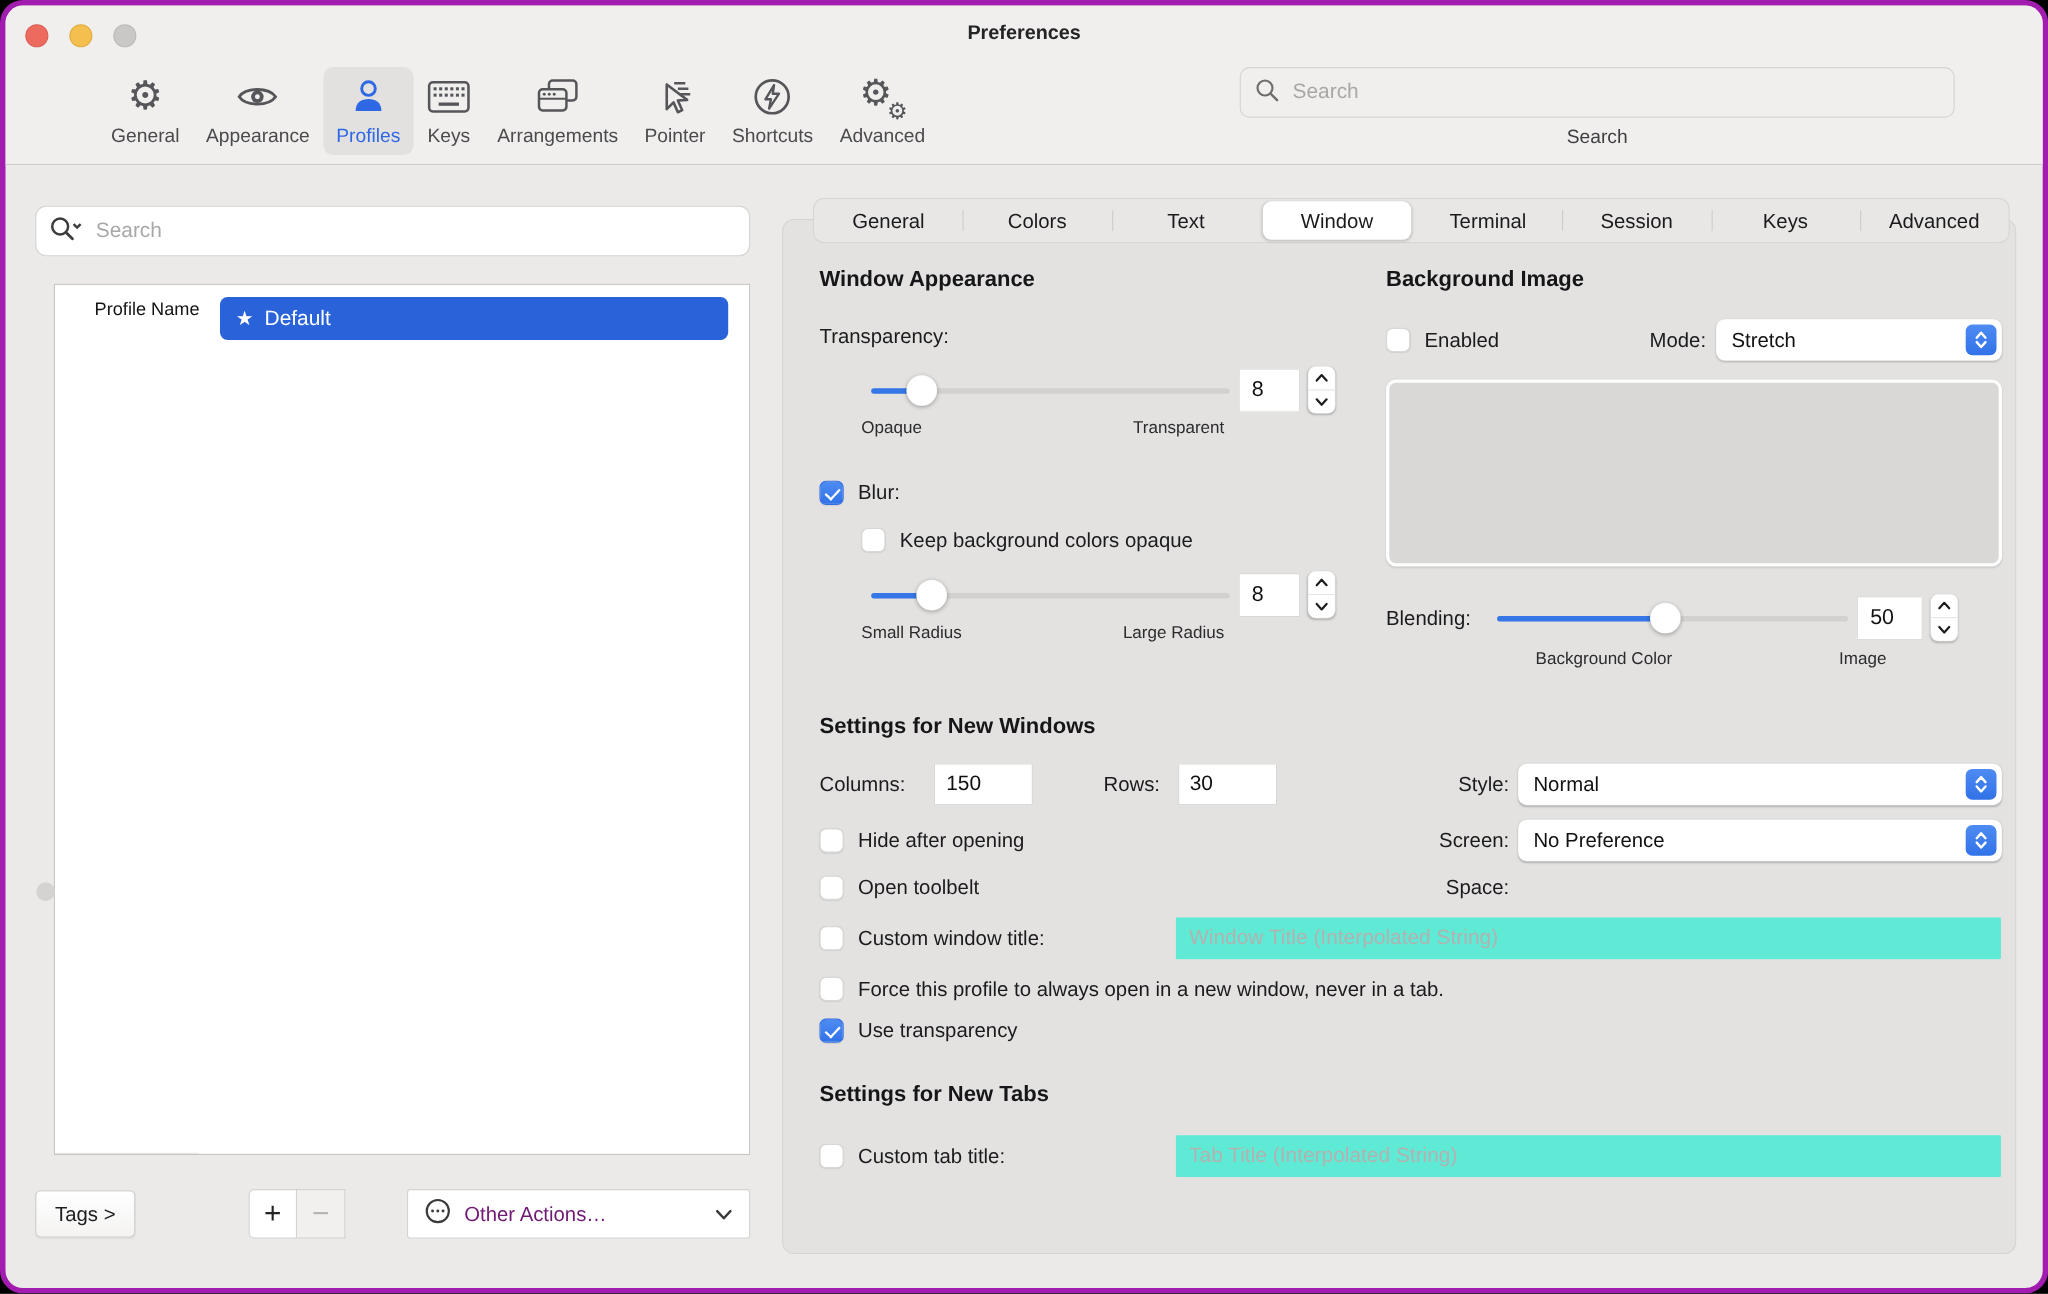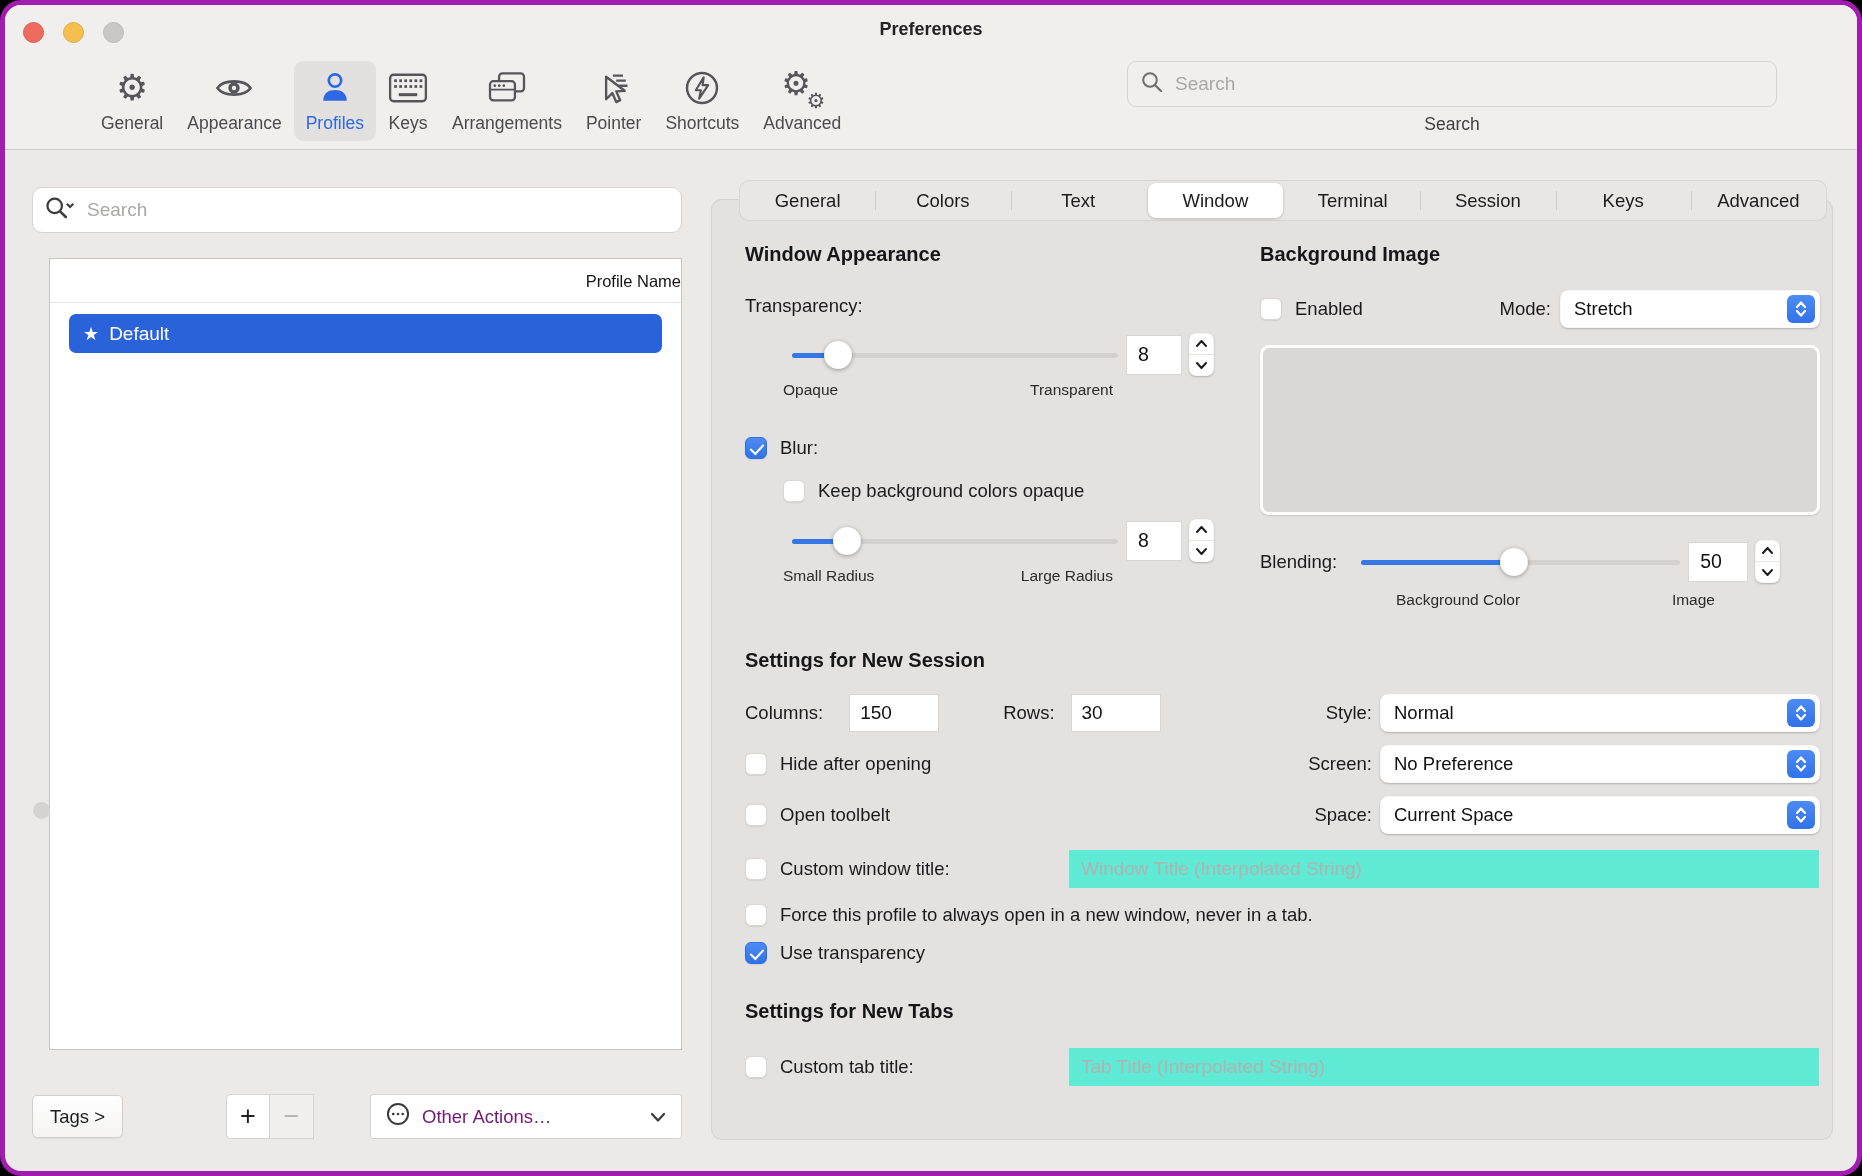--- a/index.html
+++ b/index.html
@@ -34,22 +34,22 @@
   .tb-search-label{margin-top:7px;font-size:17.5px;color:#3f3f41;}
   
   .main{display:flex;height:1013px;position:relative;}
   .splitter-dot{position:absolute;left:28px;top:652px;width:17px;height:17px;border-radius:50%;background:#d4d3d2;}
   
   .sidebar{width:650px;margin-left:27px;display:flex;flex-direction:column;}
   .sb-search{margin-top:37px;height:46px;background:#fff;border:1px solid #d4d3d2;border-radius:10px;
              display:flex;align-items:center;padding:0 10px;gap:8px;box-sizing:border-box;}
   .sb-search input{border:0;outline:0;font-size:19px;flex:1;color:#1d1d1f;font-family:inherit;background:transparent;}
   .sb-search input::placeholder{color:#a9a8a7;}
-  .profile-list{margin:25px 0 16px 17px;height:792px;background:#fff;border:1px solid #c6c5c4;
-                display:flex;flex-direction:column;box-sizing:border-box;text-align:right;}
+  .profile-list{margin:25px 0 3px 17px;height:792px;background:#fff;border:1px solid #c6c5c4;
+                display:flex;box-sizing:border-box;}
   .pl-header{padding:13px 0 11px 36px;font-size:16.5px;color:#141414;border-bottom:1px solid #e6e5e4;}
   .pl-body{flex:1;padding:11px 19px;}
   .pl-row{height:39px;border-radius:7px;background:#2a63d9;color:#fff;display:flex;align-items:center;
           padding-left:14px;gap:10px;font-size:19px;}
   .pl-star{font-family:"DejaVu Sans",sans-serif;font-size:18px;line-height:1;}
   .sb-footer{display:flex;align-items:center;margin-top:28px;padding-right:0;gap:32px;}
   .tags-btn{height:43px;padding:0 17px;background:linear-gradient(#ffffff,#f4f3f2);border:1px solid #d0cfce;
             border-radius:5px;font-size:18.5px;color:#1d1d1f;display:flex;align-items:center;
             box-shadow:0 1px 1px rgba(0,0,0,0.05);}
   .pm-group{display:flex;margin-left:auto;}
@@ -414,21 +414,21 @@
                   </div>
               </div>
             </div>
             <div class="sub-lbls" style="width:319px;margin-left:136px;margin-top:8px">
               <span>Background Color</span>
               <span>Image</span>
             </div>
           </div>
         </div>
 
-        <div class="sec-h" style="margin-top:40px">Settings for New Session</div>
+        <div class="sec-h" style="margin-top:40px">Settings for New Windows</div>
 
         <div class="grid2" style="margin-top:22px">
           <div class="row">
             <span class="lbl">Columns:</span>
             <input class="num-field" style="margin-left: 26px;" value="150">
             <span class="lbl" style="margin-left:64px">Rows:</span>
             <input class="num-field" style="margin-left: 16px;" value="30">
           </div>
           <div class="row">
             <span class="lbl rlabel" style="width:112px">Style:</span>
@@ -463,29 +463,20 @@
           </div>
         </div>
 
         <div class="grid2" style="margin-top:13px;align-items:center">
           <div class="cbrow">
             <div class="checkbox"></div>
             <span class="lbl">Open toolbelt</span>
           </div>
           <div class="row">
             <span class="lbl rlabel" style="width:112px">Space:</span>
-            <div class="select" style="flex:1;margin-left:8px">
-              <span>Current Space</span>
-              <span class="cap">
-                <svg width="16" height="20" viewBox="0 0 16 20">
-                    <path d="M4 8 L8 3.5 L12 8" fill="none" stroke="#fff" stroke-width="2.2" stroke-linecap="round" stroke-linejoin="round"></path>
-                    <path d="M4 12 L8 16.5 L12 12" fill="none" stroke="#fff" stroke-width="2.2" stroke-linecap="round" stroke-linejoin="round"></path>
-                  </svg>
-              </span>
-            </div>
           </div>
         </div>
 
         <div class="row" style="margin-top:15px">
           <div class="cbrow" style="width:323px;flex:none">
             <div class="checkbox"></div>
             <span class="lbl">Custom window title:</span>
           </div>
           <input class="text-field" style="flex: 1 1 0%;" placeholder="Window Title (Interpolated String)">
         </div>

